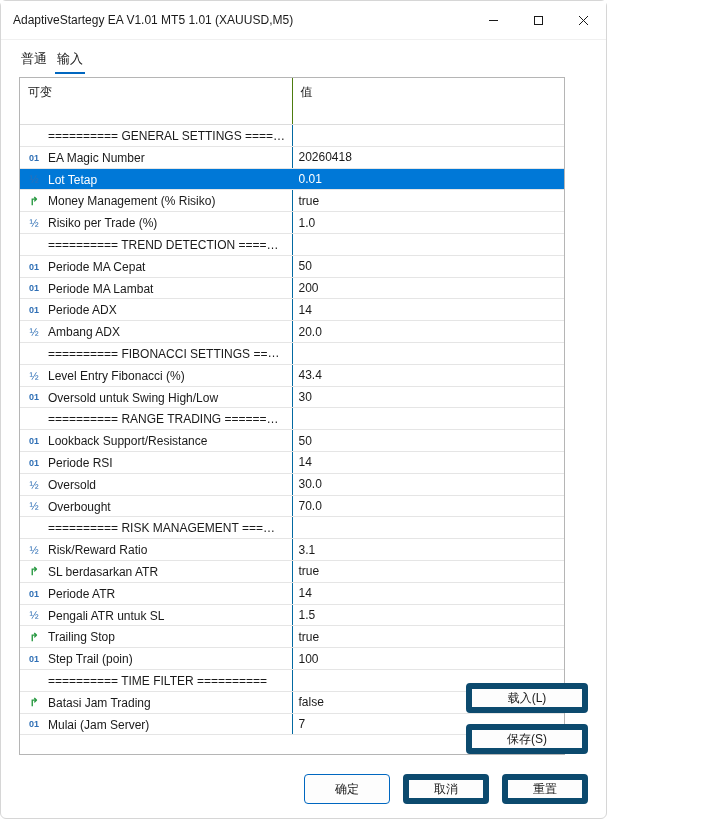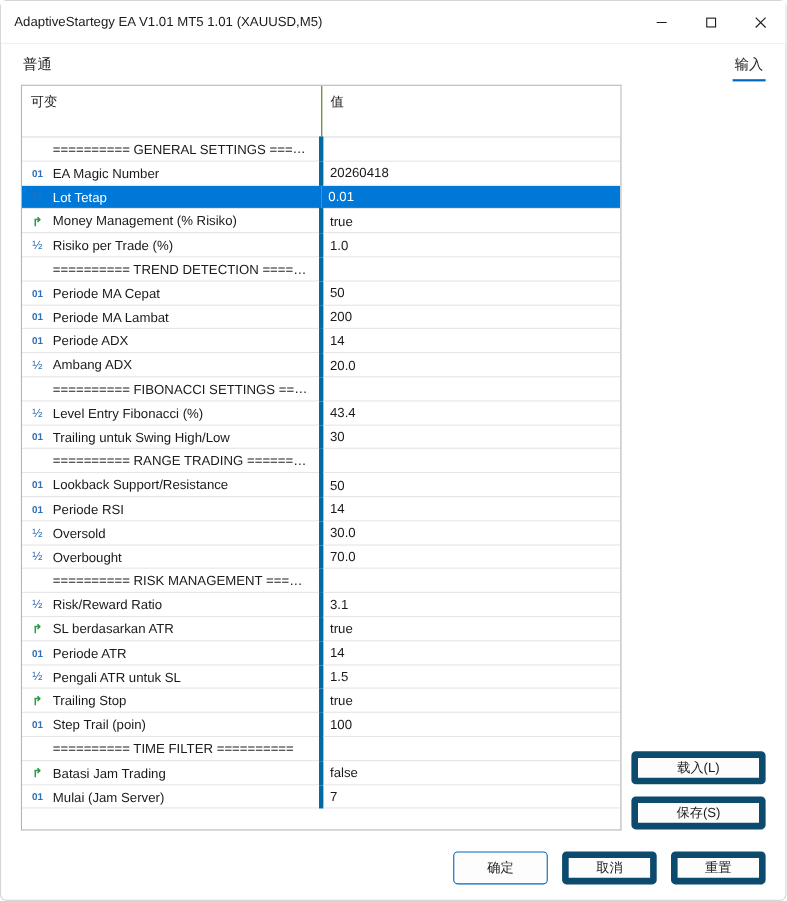--- a/index.html
+++ b/index.html
@@ -10,21 +10,21 @@
     width: 715px;
     height: 819px;
     background: #ffffff;
     font-family: "Liberation Sans", sans-serif;
     font-size: 12px;
     color: #000000;
     overflow: hidden;
   }
   .window {
     position: relative;
-    width: 715px;
+    width: 607px;
     height: 819px;
     background: #ffffff;
     border: 1px solid #d6d6d6;
     box-sizing: border-box;
     border-radius: 6px;
   }
   
   .titlebar {
     height: 38px;
     display: flex;
@@ -52,21 +52,20 @@
     cursor: default;
   }
   .win-btn svg { display: block; }
   
   .tabs {
     display: flex;
     padding: 6px 18px 0 18px;
     gap: 6px;
     height: 32px;
     align-items: flex-start;
-    justify-content: space-between;
   }
   .tab {
     font-size: 13px;
     color: #222;
     padding: 4px 2px 6px 2px;
     cursor: default;
     position: relative;
   }
   .tab.active {
     font-weight: normal;
@@ -113,21 +112,21 @@
   th.col-val { border-right: none; }
   td {
     height: 20.8px;
     padding: 0 6px;
     border-bottom: 1px solid #e5e5e5;
     white-space: nowrap;
     overflow: hidden;
     text-overflow: ellipsis;
     color: #1a1a1a;
   }
-  td.name { border-right: 4px solid #0369a1; }
+  td.name { border-right: 1px solid #0369a1; }
   tr.section td {
     color: #1a1a1a;
   }
   tr.selected td {
     background: #0078d7;
     color: #ffffff;
   }
   tr.selected td.name { border-right: 1px solid #0078d7; }
   .icon-cell {
     display: inline-block;
@@ -267,21 +266,21 @@
           </tr>
           <tr class="section">
             <td class="name"><span class="icon-cell ic-none"></span><span class="name-text">========== FIBONACCI SETTINGS ===…</span></td>
             <td class="value"></td>
           </tr>
           <tr>
             <td class="name"><span class="icon-cell ic-half">½</span><span class="name-text">Level Entry Fibonacci (%)</span></td>
             <td class="value">43.4</td>
           </tr>
           <tr>
-            <td class="name"><span class="icon-cell ic-01">01</span><span class="name-text">Trailing untuk Swing High/Low</span></td>
+            <td class="name"><span class="icon-cell ic-01">01</span><span class="name-text">Oversold untuk Swing High/Low</span></td>
             <td class="value">30</td>
           </tr>
           <tr class="section">
             <td class="name"><span class="icon-cell ic-none"></span><span class="name-text">========== RANGE TRADING ======…</span></td>
             <td class="value"></td>
           </tr>
           <tr>
             <td class="name"><span class="icon-cell ic-01">01</span><span class="name-text">Lookback Support/Resistance</span></td>
             <td class="value">50</td>
           </tr>

